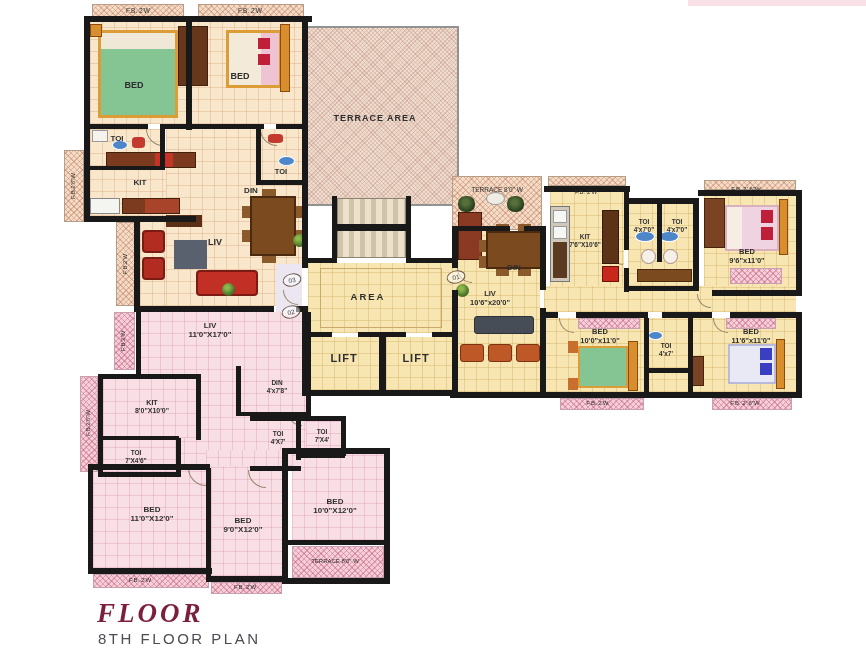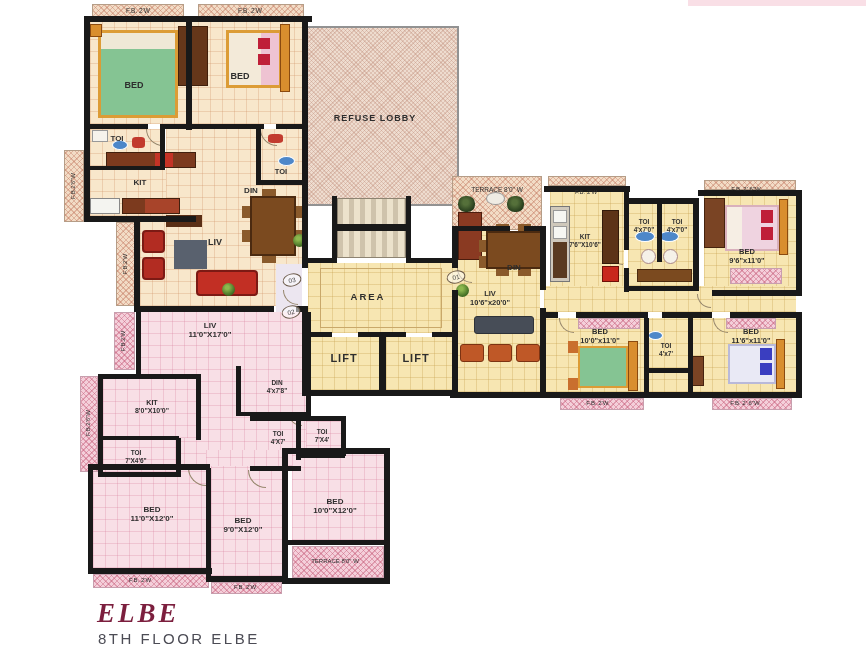--- a/index.html
+++ b/index.html
@@ -279,21 +279,21 @@
       <div class="lbl" style="left: 250px; top: 11px; font-size: 6.5px; transform: translate(-50%, -50%);">F.B. 2'W</div>
       <div class="lbl" style="left: 134px; top: 85px; font-size: 9px; font-weight: 700; transform: translate(-50%, -50%);">BED</div>
       <div class="lbl" style="left: 240px; top: 76px; font-size: 9px; font-weight: 700; transform: translate(-50%, -50%);">BED</div>
       <div class="lbl" style="left: 117px; top: 139px; font-size: 8px; font-weight: 700; transform: translate(-50%, -50%);">TOI</div>
       <div class="lbl" style="left: 140px; top: 183px; font-size: 8px; font-weight: 700; transform: translate(-50%, -50%);">KIT</div>
       <div class="lbl" style="left: 251px; top: 191px; font-size: 8px; font-weight: 700; transform: translate(-50%, -50%);">DIN</div>
       <div class="lbl" style="left: 215px; top: 242px; font-size: 9px; font-weight: 700; transform: translate(-50%, -50%);">LIV</div>
       <div class="lbl" style="left: 74px; top: 186px; font-size: 6px; transform: translate(-50%, -50%) rotate(-90deg);">F.B.2'6"W</div>
       <div class="lbl" style="left: 126px; top: 264px; font-size: 6px; transform: translate(-50%, -50%) rotate(-90deg);">F.B.2'W</div>
       <div class="lbl" style="left: 281px; top: 172px; font-size: 7.5px; font-weight: 700; transform: translate(-50%, -50%);">TOI</div>
-      <div class="lbl" style="left: 375px; top: 118px; font-size: 9px; font-weight: 700; letter-spacing: 1px; transform: translate(-50%, -50%);">REFUSE LOBBY</div>
+      <div class="lbl" style="left: 375px; top: 118px; font-size: 9px; font-weight: 700; letter-spacing: 1px; transform: translate(-50%, -50%);">TERRACE AREA</div>
       <div class="lbl" style="left: 368px; top: 297px; font-size: 9.5px; font-weight: 700; letter-spacing: 2px; transform: translate(-50%, -50%);">AREA</div>
       <div class="lbl" style="left: 344px; top: 358px; font-size: 11px; font-weight: 700; letter-spacing: 1px; transform: translate(-50%, -50%);">LIFT</div>
       <div class="lbl" style="left: 416px; top: 358px; font-size: 11px; font-weight: 700; letter-spacing: 1px; transform: translate(-50%, -50%);">LIFT</div>
       <div class="lbl" style="left: 497px; top: 190px; font-size: 6.5px; transform: translate(-50%, -50%);">TERRACE 8'0" W</div>
       <div class="lbl" style="left: 586px; top: 193px; font-size: 6px; transform: translate(-50%, -50%);">F.B. 2'W</div>
       <div class="lbl" style="left: 514px; top: 268px; font-size: 8px; font-weight: 700; transform: translate(-50%, -50%);">DIN</div>
       <div class="lbl" style="left: 585px; top: 241px; font-size: 6.5px; font-weight: 700; transform: translate(-50%, -50%);">KIT
 7'6"X10'6"</div>
       <div class="lbl" style="left: 644px; top: 226px; font-size: 6.5px; font-weight: 700; transform: translate(-50%, -50%);">TOI
 4'x7'0"</div>
@@ -333,15 +333,15 @@
       <div class="lbl" style="left: 335px; top: 562px; font-size: 6px; transform: translate(-50%, -50%);">TERRACE 8'0" W</div>
       <div class="lbl" style="left: 140px; top: 581px; font-size: 6px; transform: translate(-50%, -50%);">F.B. 2'W</div>
       <div class="lbl" style="left: 245px; top: 588px; font-size: 6px; transform: translate(-50%, -50%);">F.B. 2'W</div>
       <div class="lbl" style="left: 89px; top: 423px; font-size: 6px; transform: translate(-50%, -50%) rotate(-90deg);">F.B.2'6"W</div>
       <div class="lbl" style="left: 124px; top: 341px; font-size: 6px; transform: translate(-50%, -50%) rotate(-90deg);">F.B.2'W</div>
       <div class="mk" style="left: 456px; top: 277px; transform: translate(-50%, -50%) rotate(-12deg);">01</div>
       <div class="mk" style="left: 291px; top: 312px; transform: translate(-50%, -50%) rotate(-12deg);">02</div>
       <div class="mk" style="left: 292px; top: 280px; transform: translate(-50%, -50%) rotate(-12deg);">03</div>
     </div>
 
-<div id="footer-logo">ELBE</div>
-<div id="footer-title">8TH  FLOOR ELBE</div>
+<div id="footer-logo">FLOOR</div>
+<div id="footer-title">8TH  FLOOR PLAN</div>
 </div>
 
 </body></html>

